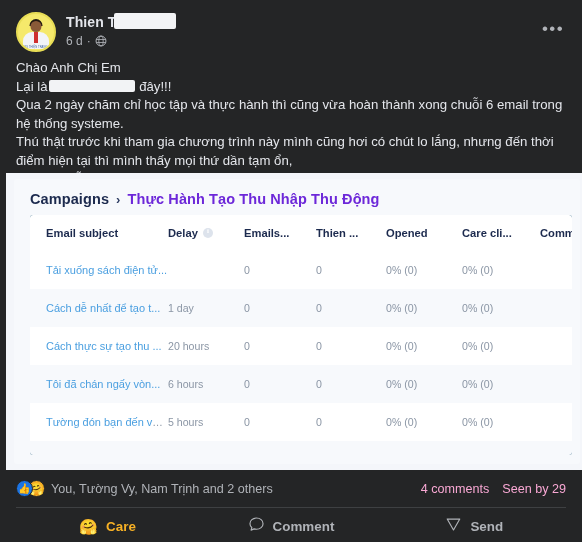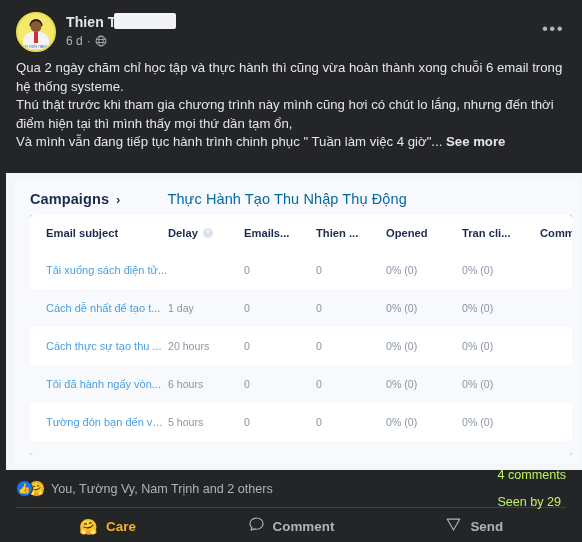--- a/index.html
+++ b/index.html
@@ -113,21 +113,21 @@
   .breadcrumb {
     padding: 12px 0 0 16px;
     font-size: 14.5px;
     font-weight: 700;
     color: #1c2a4e;
     letter-spacing: .1px;
     display: flex; align-items: center; gap: 7px;
     white-space: nowrap;
   }
   .bc-sep { color: #2e3d63; font-weight: 700; font-size: 13px; }
-  .bc-current { color: #0369a1; font-weight: 400; margin-left: 40px; }
+  .bc-current { color: #6d28d9; font-weight: 700; }
 
   .table-card {
     position: absolute;
     left: 16px; right: 8px; top: 36px; bottom: 9px;
     background: #0c4a6e;
     border-radius: 3px;
     overflow: hidden;
   }
   table.camp-table {
     width: 100%;
@@ -193,22 +193,21 @@
     width: 17px; height: 17px; border-radius: 50%;
     display: inline-flex; align-items: center; justify-content: center;
     font-size: 10px;
     border: 1.5px solid #242526;
   }
   .pill.like { background: #1b74e4; color: #fff; margin-right: -5px; z-index: 2; }
   .pill.care { background: #f7b125; margin-right: 0; z-index: 1; font-size: 12px; }
   .react-names { color: #b0b3b8; }
   .react-right {
     margin-left: auto; display: flex; gap: 13px;
-    color: #bef264;
-    flex-direction: column;
+    color: #f9a8d4;
   }
   .divider { height: 1px; background: #3e4042; }
   .actions {
     display: flex; align-items: stretch;
     height: 36px;
   }
   .action {
     flex: 1 1 33.33%;
     display: flex; align-items: center; justify-content: center;
     gap: 8px;
@@ -247,20 +246,24 @@
           <line x1="1.6" y1="10" x2="14.4" y2="10" stroke="#b0b3b8" stroke-width="1.1"></line>
         </svg>
       </span>
     </div>
   </div>
 
   <div class="more-btn">•••</div>
 </div>
 
 <div class="post-text">
+  <div class="line">Chào Anh Chị Em</div>
+  <div class="line">
+    <span>Lại là</span><span class="inline-redact"></span><span> đây!!!</span>
+  </div>
   <div class="line">Qua 2 ngày chăm chỉ học tập và thực hành thì cũng vừa hoàn thành xong chuỗi 6 email trong hệ thống systeme.</div>
   <div class="line">Thú thật trước khi tham gia chương trình này mình cũng hơi có chút lo lắng, nhưng đến thời điểm hiện tại thì mình thấy mọi thứ dần tạm ổn,</div>
   <div class="line">
     <span>Và mình vẫn đang tiếp tục hành trình chinh phục " Tuần làm việc 4 giờ"...</span>
     <span class="see-more">See more</span>
   </div>
 </div>
 
 <div class="attachment">
   <div class="att-inner">
@@ -296,21 +299,21 @@
                   <span>Thien ...</span>
                 </span>
             </th>
             <th class="col-opened">
               <span class="th-wrap">
                   <span>Opened</span>
                 </span>
             </th>
             <th class="col-clicks">
               <span class="th-wrap">
-                  <span>Tran cli...</span>
+                  <span>Care cli...</span>
                 </span>
             </th>
             <th class="col-comment">
               <span class="th-wrap">
                   <span>Comment</span>
                 </span>
             </th>
           </tr>
         </thead>
         <tbody>
@@ -335,21 +338,21 @@
           <tr>
             <td class="col-subject"><span class="subject-link">Cách thực sự tạo thu ...</span></td>
             <td class="col-delay">20 hours</td>
             <td class="col-contact num-cell">0</td>
             <td class="col-emails num-cell">0</td>
             <td class="col-opened pct-cell">0% (0)</td>
             <td class="col-clicks pct-cell">0% (0)</td>
             <td class="col-comment"></td>
           </tr>
           <tr>
-            <td class="col-subject"><span class="subject-link">Tôi đã hành ngấy vòn...</span></td>
+            <td class="col-subject"><span class="subject-link">Tôi đã chán ngấy vòn...</span></td>
             <td class="col-delay">6 hours</td>
             <td class="col-contact num-cell">0</td>
             <td class="col-emails num-cell">0</td>
             <td class="col-opened pct-cell">0% (0)</td>
             <td class="col-clicks pct-cell">0% (0)</td>
             <td class="col-comment"></td>
           </tr>
           <tr>
             <td class="col-subject"><span class="subject-link">Tường đón bạn đến với...</span></td>
             <td class="col-delay">5 hours</td>

